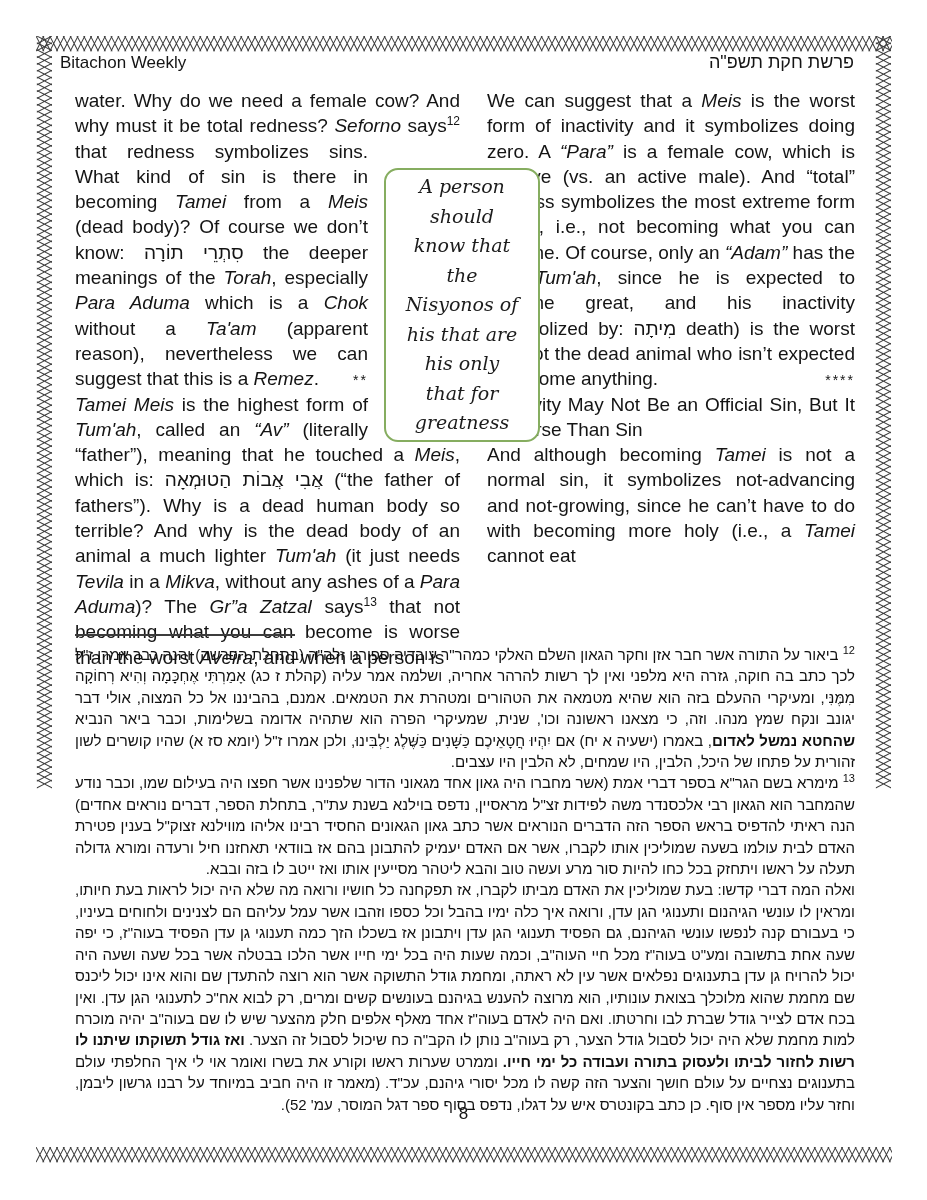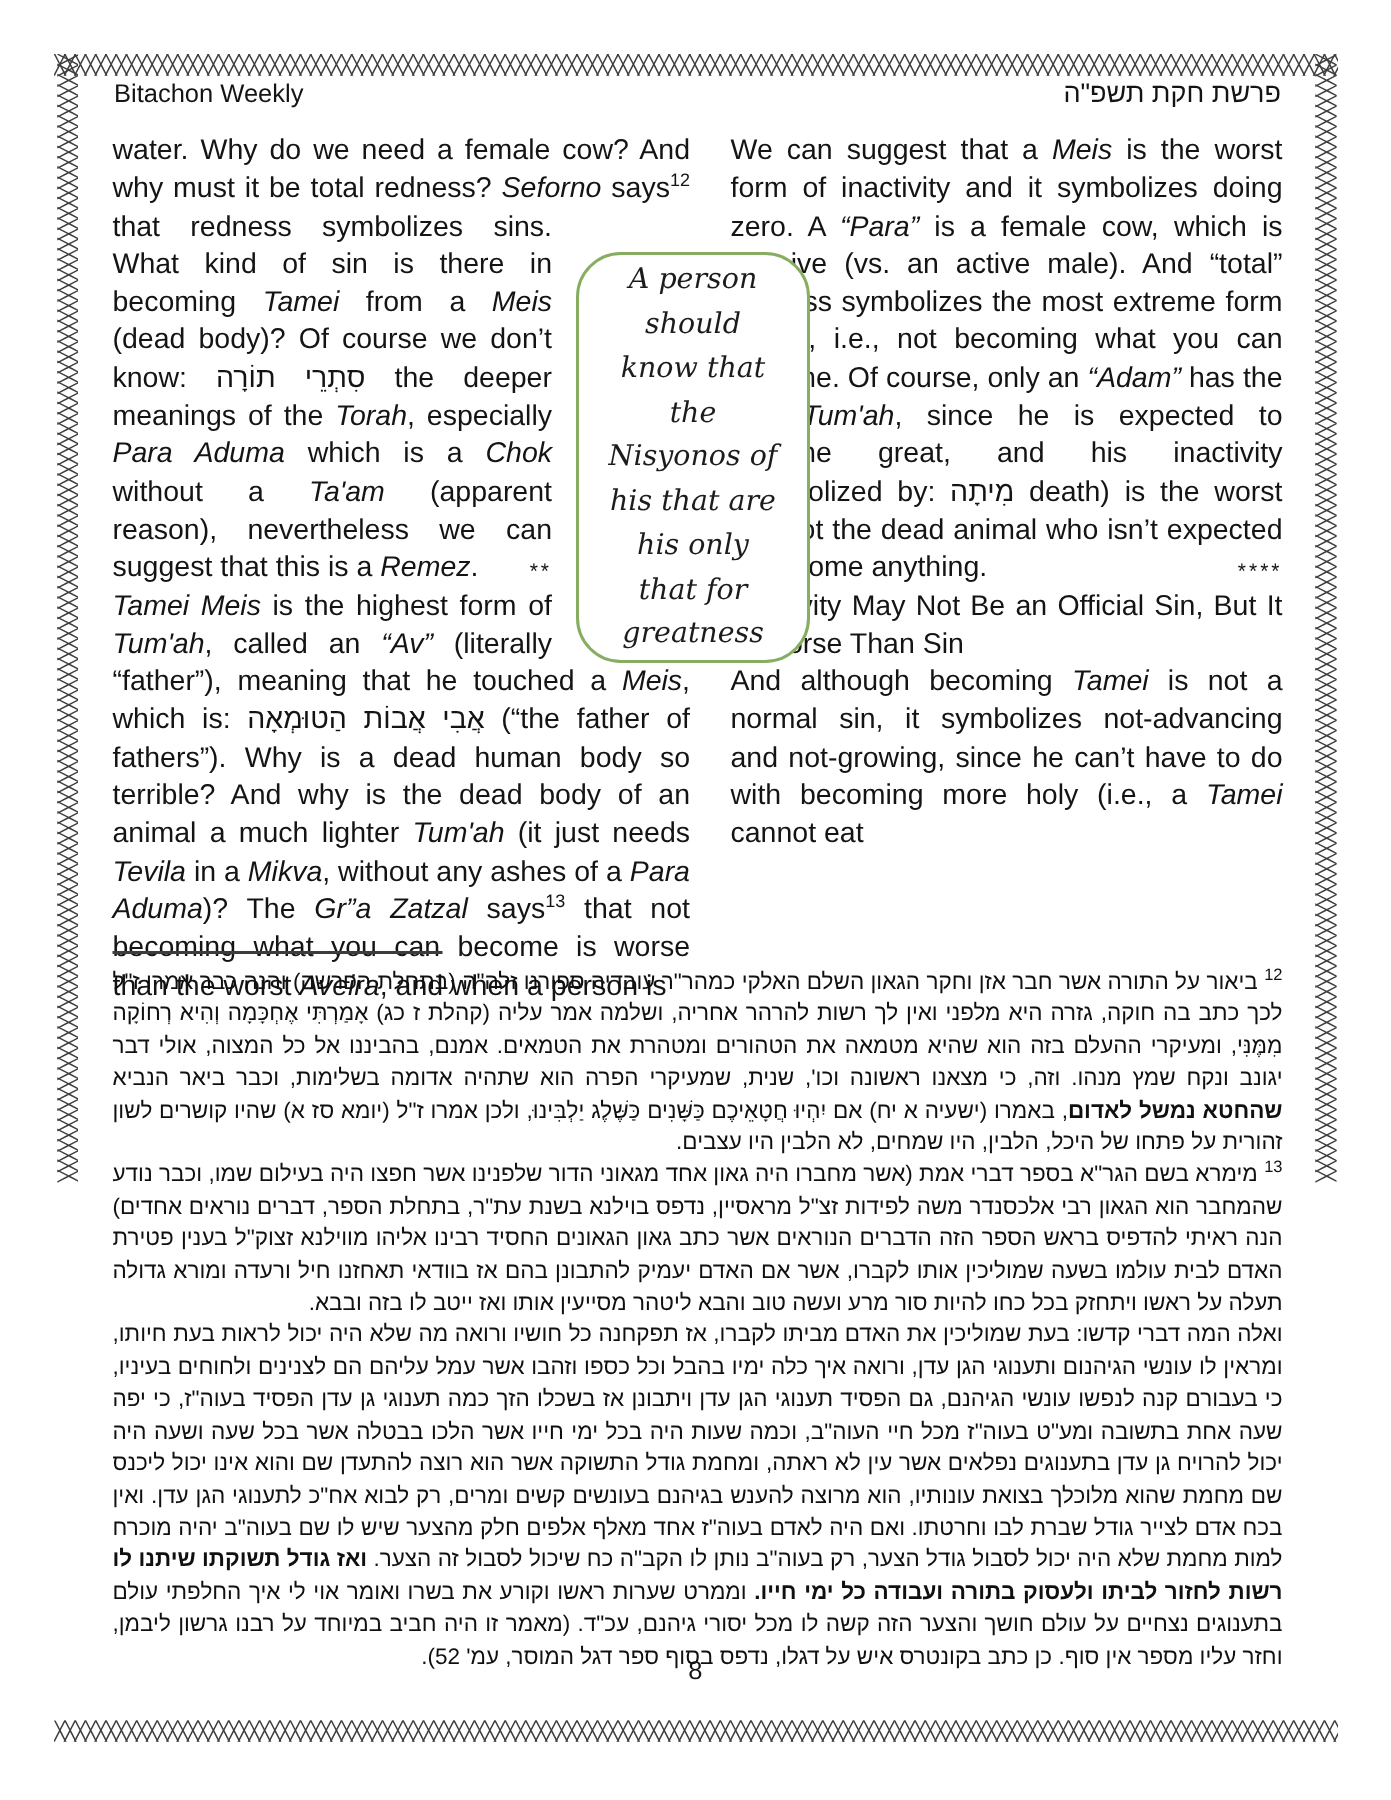--- a/index.html
+++ b/index.html
@@ -10,40 +10,40 @@
   .bframe{position:absolute;color:#3e3e3e;overflow:hidden;white-space:nowrap;
           font-family:"DejaVu Sans Mono","DejaVu Sans",monospace;
           font-size:13px;line-height:16px;letter-spacing:-1px;user-select:none;}
   .btop{left:36px;top:36px;width:856px;height:16px;}
   .bbottom{left:36px;top:1147px;width:856px;height:16px;}
   .bleft,.bright{top:36px;width:16px;height:1128px;writing-mode:vertical-rl;line-height:16px;}
   .bleft{left:36px;}
   .bright{left:875px;}
 
   
-  .header{position:absolute;left:76px;right:73px;top:52px;display:flex;
+  .header{position:absolute;left:60px;right:73px;top:52px;display:flex;
           justify-content:space-between;align-items:baseline;text-align:center;}
   .brand{font-size:17px;}
   .parsha{font-size:18px;direction:rtl;}
 
   
   .col{position:absolute;top:88px;font-size:19px;line-height:25.3px;}
   .colL{left:75px;width:385px;}
   .colR{left:487px;width:368px;}
   .col p{margin:0;text-align:justify;}
   .shimL{float:right;width:92px;height:354px;shape-outside:inset(74px 0 0 0);}
   .shimR{float:left;width:67px;height:356px;shape-outside:inset(75px 0 0 0);}
   .heading{font-weight:normal;text-align:center;}
   .stars{float:right;font-size:14px;letter-spacing:2px;margin-left:5px;position:relative;top:2px;}
   .col sup{font-size:12px;line-height:0;vertical-align:super;}
   .heb{unicode-bidi:isolate;}
 
   
   .quotebox{position:absolute;left:384px;top:168px;width:156px;height:274px;
-            border:2.5px solid #86ad60;border-radius:30px;box-sizing:border-box;
+            border:2.5px solid #86ad60;border-radius:14px;box-sizing:border-box;
             display:flex;align-items:center;justify-content:center;background:#ffffff;}
   .quotelines{font-family:"DejaVu Serif",serif;font-style:italic;font-size:19px;
               line-height:29.5px;text-align:center;color:#1c1c1c;}
 
   
   .fnsep{position:absolute;left:75px;top:634px;width:220px;border-top:2px solid #3c3c3c;}
   .footnotes{position:absolute;left:75px;width:780px;top:644px;direction:rtl;
              text-align:justify;font-size:15px;line-height:21.4px;color:#101010;}
   .footnotes p{margin:0;}
   .footnotes sup{font-size:11px;line-height:0;vertical-align:super;}

